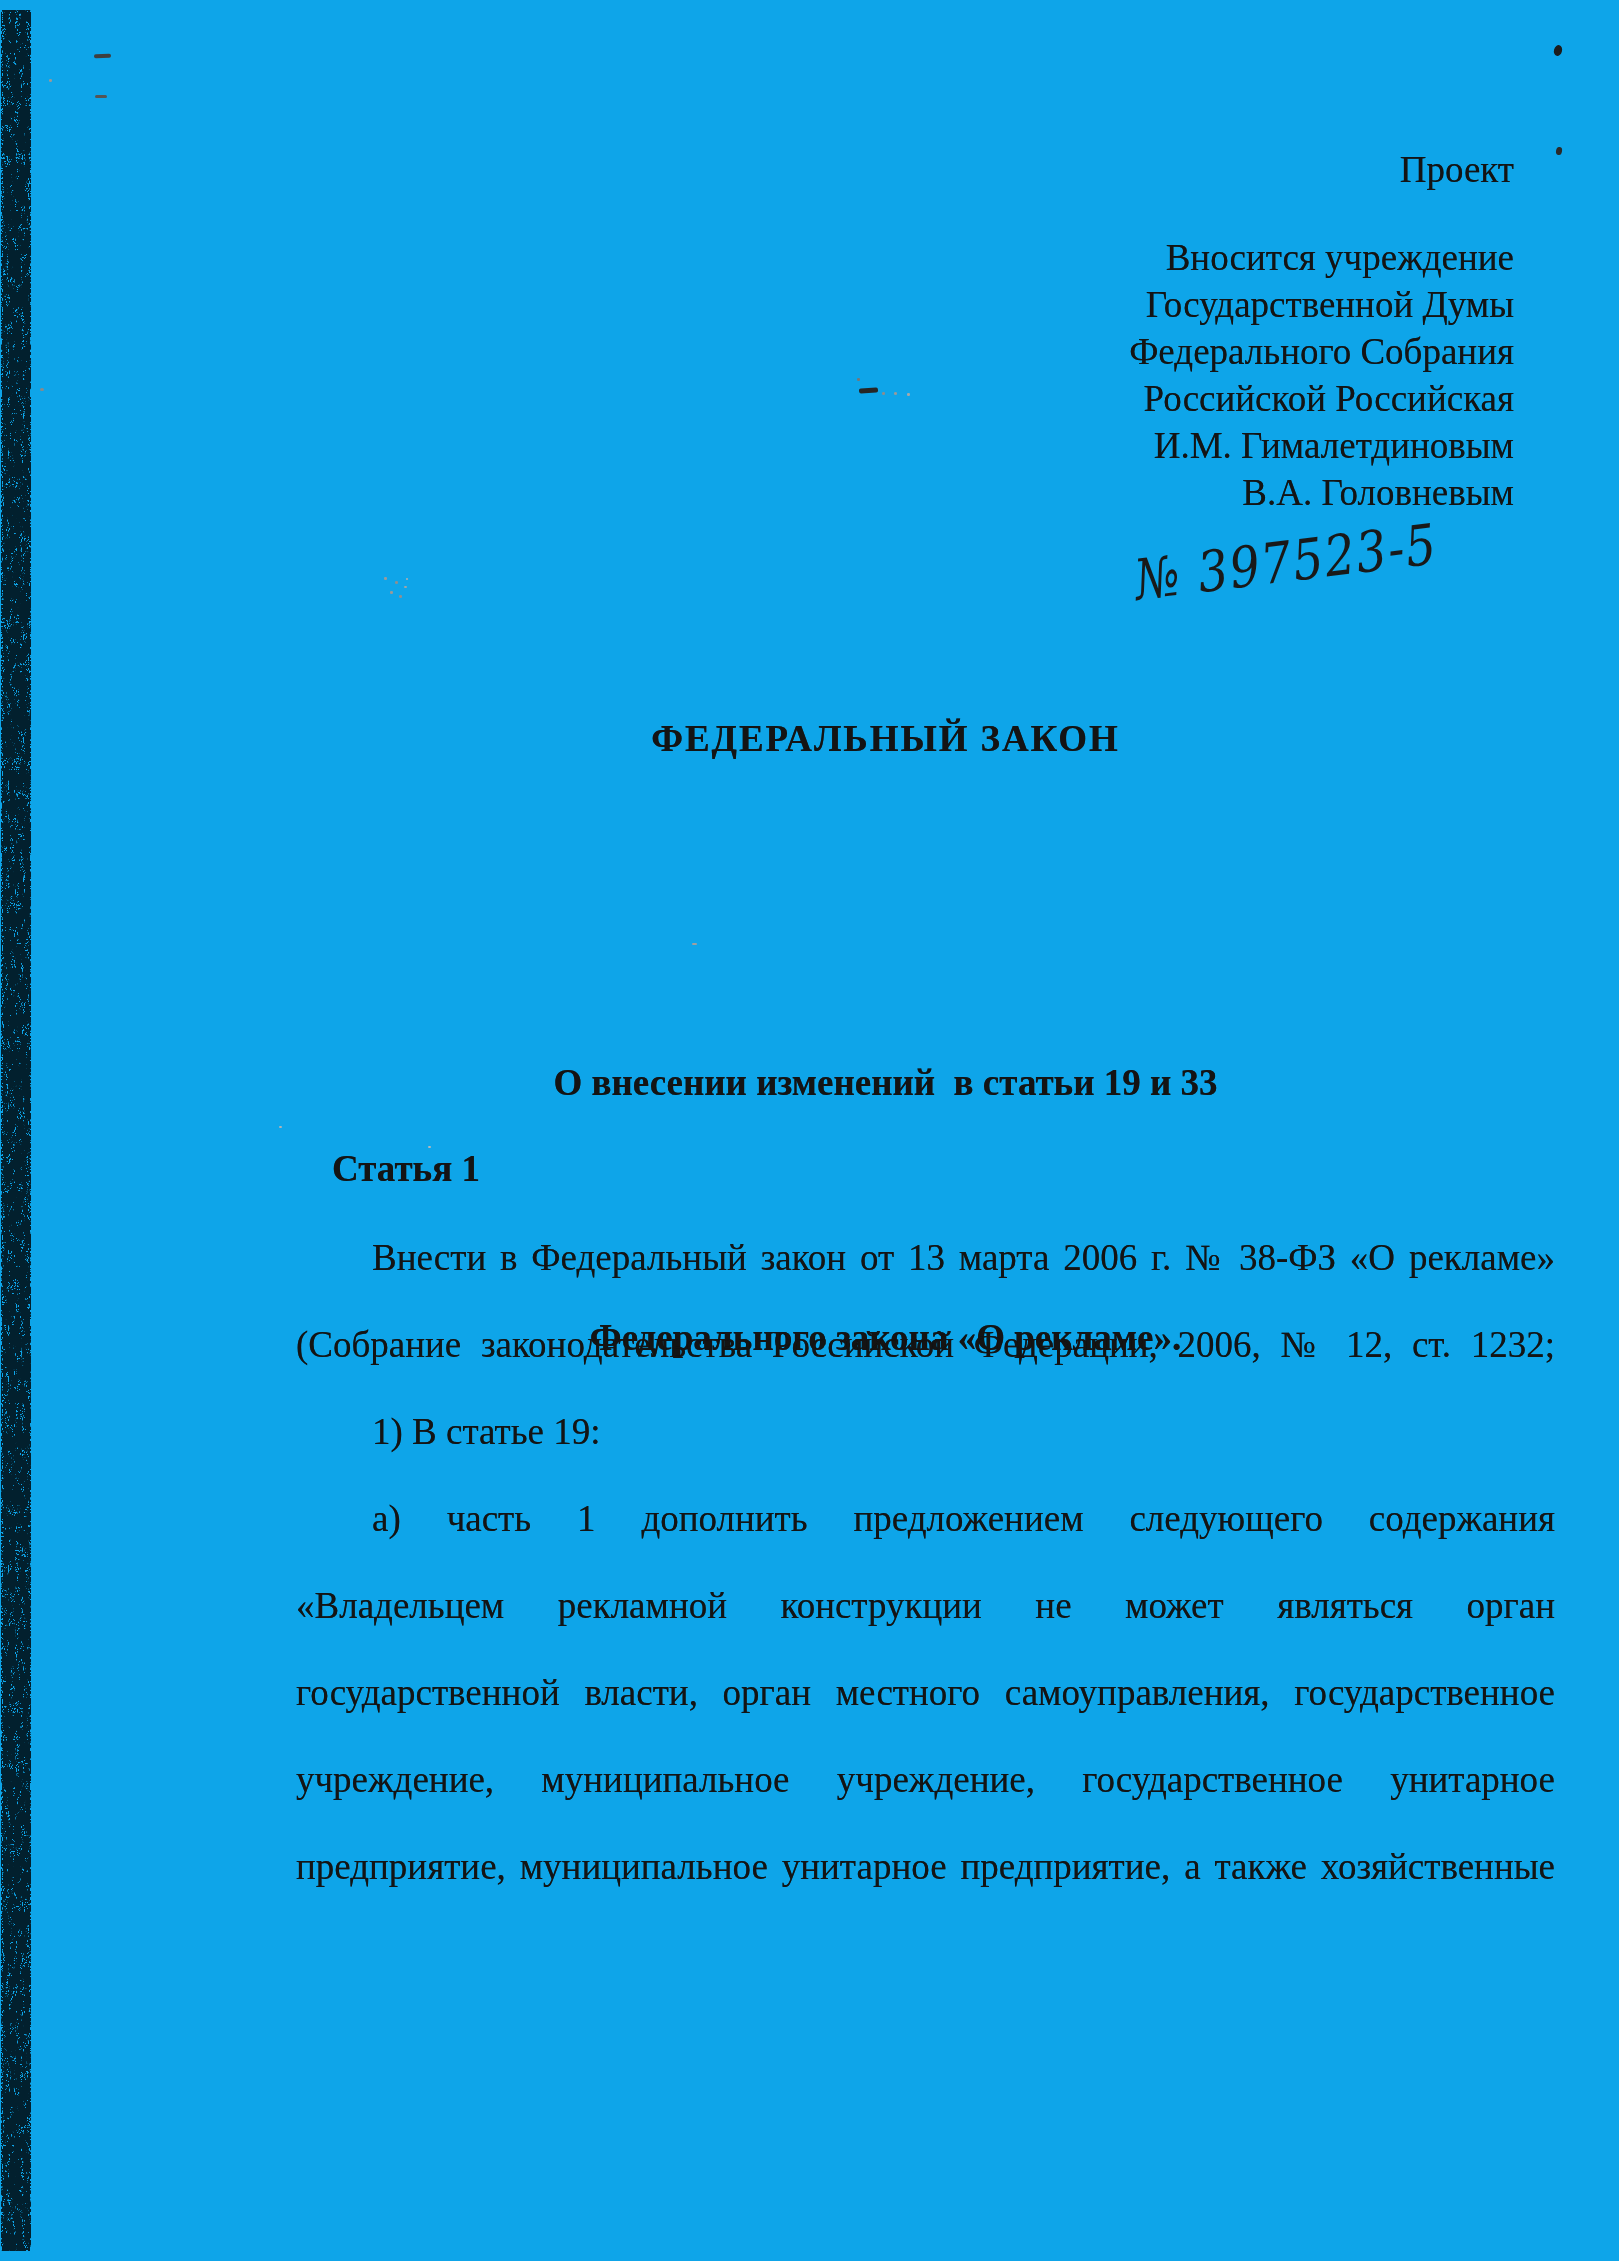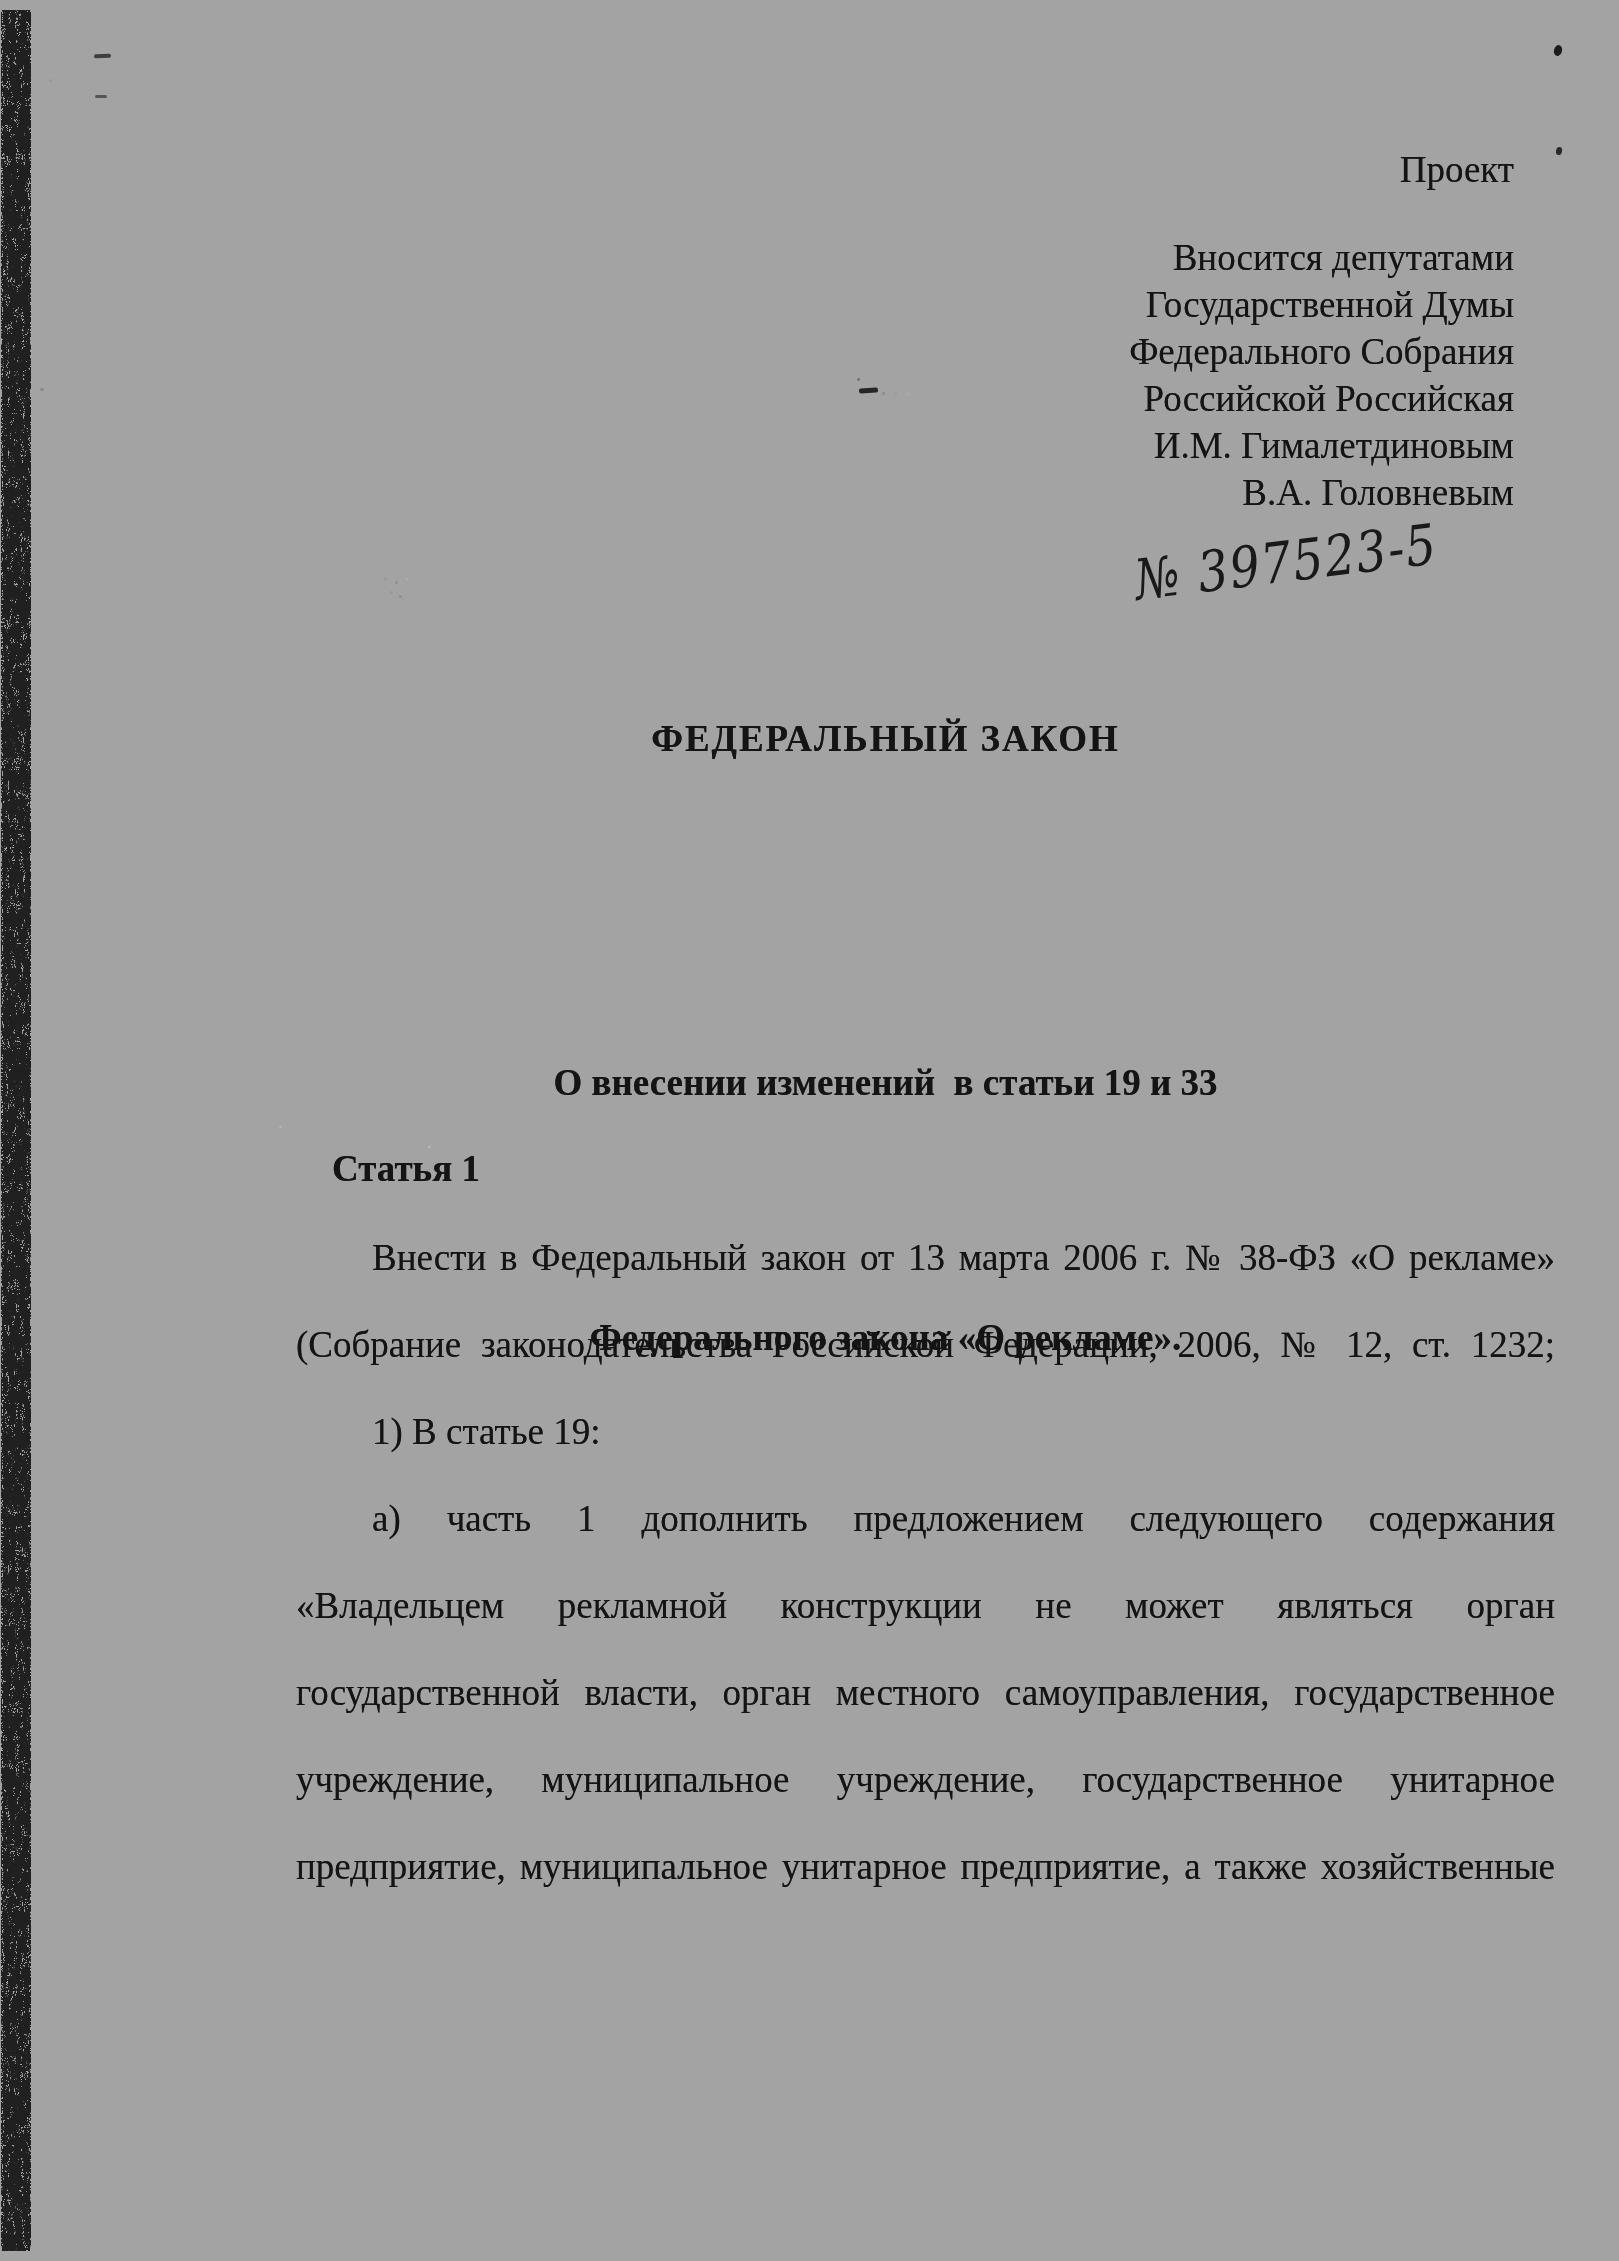--- a/index.html
+++ b/index.html
@@ -1,21 +1,21 @@
 <!DOCTYPE html>
 <html lang="ru" style="font-size:10.3px"><head>
 <meta charset="utf-8">
 <title>Document</title>
 <style>
   html, body { margin: 0; padding: 0; background: #ffffff; }
   .page {
     position: relative;
     width: 1620px;
     height: 2261px;
-    background: #a3a3a3;
+    background: #0ea5e9;
     overflow: hidden;
     font-family: "Liberation Serif", serif;
     color: #141414;
   }
   .txt { text-shadow: 0 0 0.6px rgba(10,10,10,0.65); }
 
   .draft-label {
     position: absolute;
     top: 151px; right: 106px;
     font-size: 37px; line-height: 37px;
@@ -111,21 +111,21 @@
     <div class="art" style="left:399px;top:595px;width:3.2px;height:2.6px;background:#909090;"></div>
     <div class="art" style="left:406px;top:578px;width:1.9px;height:1.9px;background:#b0b0b0;"></div>
     <div class="art" style="left:279px;top:1126px;width:2.6px;height:1.9px;background:#b5b5b5;"></div>
     <div class="art" style="left:428px;top:1146px;width:2.6px;height:1.9px;background:#bbbbbb;"></div>
     <div class="art bar" style="left:692px;top:943px;width:4.5px;height:1.9px;background:#9f9f9f;"></div>
   </div>
 
   <div class="draft-label txt">Проект</div>
 
   <div class="submitted-block txt">
-    <div>Вносится депутатами</div>
+    <div>Вносится учреждение</div>
     <div>Государственной Думы</div>
     <div>Федерального Собрания</div>
     <div>Российской Российская</div>
     <div>И.М. Гималетдиновым</div>
     <div>В.А. Головневым</div>
   </div>
 
   <div class="handwritten-number">№ 397523-5</div>
 
   <div class="law-heading txt">ФЕДЕРАЛЬНЫЙ ЗАКОН</div>

